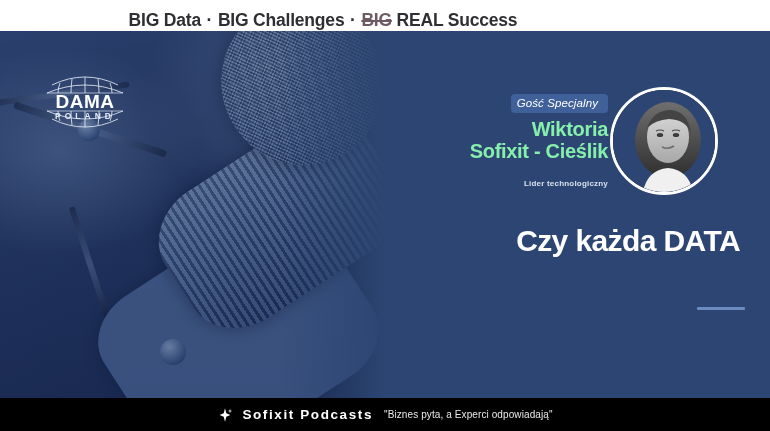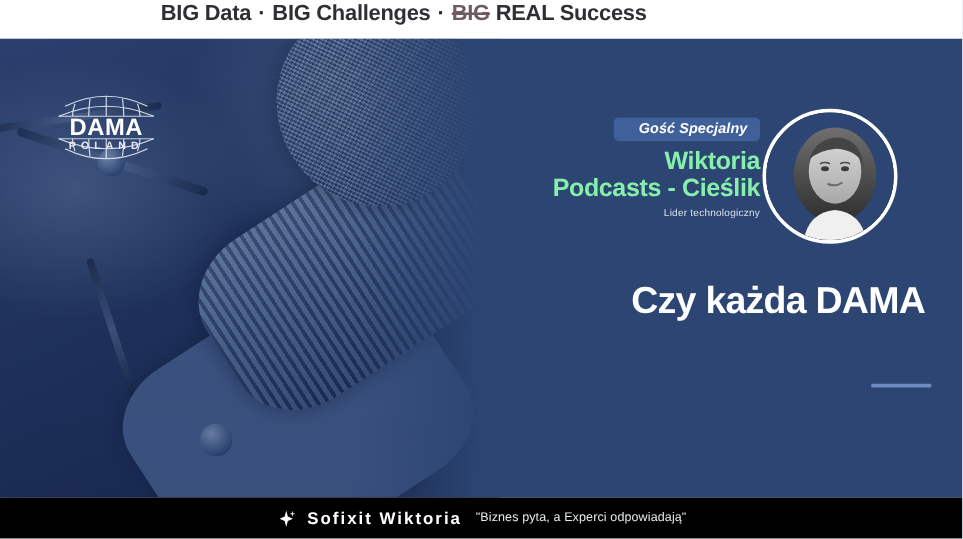--- a/index.html
+++ b/index.html
@@ -19,21 +19,21 @@
   }
 
   
   .header-strip {
     position: absolute;
     left: 0; top: 0;
     width: 646px;
     height: 31px;
     background: #ffffff;
     display: flex;
-    align-items: flex-start;
+    align-items: flex-end;
     justify-content: center;
   }
   .header-text {
     font-size: 17.5px;
     font-weight: bold;
     color: #2f2f33;
     letter-spacing: -0.2px;
     white-space: nowrap;
   }
   .header-text .strike {
@@ -159,39 +159,39 @@
     position: absolute;
     right: 162px; top: 62px;
     width: 330px;
     text-align: right;
   }
   .badge {
     display: inline-block;
     background: #3f6098;
     color: #ffffff;
     font-size: 11.5px;
-    font-weight: bold;
+    font-weight: normal;
     font-style: italic;
-    padding: 3px 10px 4px 20px;
+    padding: 3px 10px 4px 6px;
     border-radius: 4px;
     letter-spacing: 0.1px;
   }
   .speaker-name {
     margin-top: 6px;
     color: #86efac;
     font-size: 20px;
     font-weight: bold;
     line-height: 1.08;
     letter-spacing: -0.3px;
   }
   .speaker-role {
-    margin-top: 4px;
+    margin-top: 17px;
     color: #d8e0ee;
     font-size: 8px;
-    font-weight: normal;
+    font-weight: bold;
     letter-spacing: 0.2px;
   }
 
   
   .portrait {
     position: absolute;
     right: 52px; top: 56px;
     width: 102px; height: 102px;
     border-radius: 50%;
     border: 3px solid #ffffff;
@@ -314,21 +314,21 @@
         </g>
         <text x="55" y="45" text-anchor="middle" fill="#ffffff" font-family="Liberation Sans, sans-serif" font-size="19" font-weight="bold" letter-spacing="0.5">DAMA</text>
         <text x="55" y="56" text-anchor="middle" fill="#e3eaf6" font-family="Liberation Sans, sans-serif" font-size="8.5" font-weight="bold" letter-spacing="4">POLAND</text>
       </svg>
     </div>
 
     <div class="speaker">
       <div class="badge">Gość Specjalny</div>
       <div class="speaker-name">
         <div>Wiktoria</div>
-        <div>Podcasts - Cieślik</div>
+        <div>Sofixit - Cieślik</div>
       </div>
       <div class="speaker-role">Lider technologiczny</div>
     </div>
 
     <div class="portrait">
       <div class="face"></div>
       <svg width="102" height="102" viewBox="0 0 102 102">
         <defs>
           <linearGradient id="hairG" x1="0" y1="0" x2="0" y2="1">
             <stop offset="0%" stop-color="#6f6f6f"></stop>
@@ -346,30 +346,30 @@
         <ellipse cx="47" cy="45" rx="3.2" ry="2" fill="#3b3b3b"></ellipse>
         <ellipse cx="63" cy="45" rx="3.2" ry="2" fill="#3b3b3b"></ellipse>
         <path d="M43 41 Q47 39 51 41" stroke="#4a4a4a" stroke-width="1.2" fill="none"></path>
         <path d="M59 41 Q63 39 67 41" stroke="#4a4a4a" stroke-width="1.2" fill="none"></path>
         <path d="M49 57 Q55 60 61 56" stroke="#6a6a6a" stroke-width="1.6" fill="none"></path>
         <path d="M30 102 Q34 80 55 78 Q76 80 80 102 Z" fill="#f0f0f0"></path>
       </svg>
     </div>
 
     <div class="title">
-      <div>Czy każda DAMA</div>
+      <div>Czy każda DATA</div>
     </div>
 
     <div class="accent-rule"></div>
 
 
   </div>
 
   <div class="footer">
     <svg class="spark" viewBox="0 0 24 24">
       <path d="M12 2 L13.9 9.3 L20 12 L13.9 14.7 L12 22 L10.1 14.7 L4 12 L10.1 9.3 Z" fill="#ffffff"></path>
       <path d="M19.5 2.5 L20.3 5.2 L22.8 6 L20.3 6.8 L19.5 9.5 L18.7 6.8 L16.2 6 L18.7 5.2 Z" fill="#ffffff" opacity="0.85"></path>
     </svg>
-    <span class="footer-brand">Sofixit Wiktoria</span>
+    <span class="footer-brand">Sofixit Podcasts</span>
     <span class="footer-tagline">"Biznes pyta, a Experci odpowiadają"</span>
   </div>
 
 </div>
 
 </body></html>

